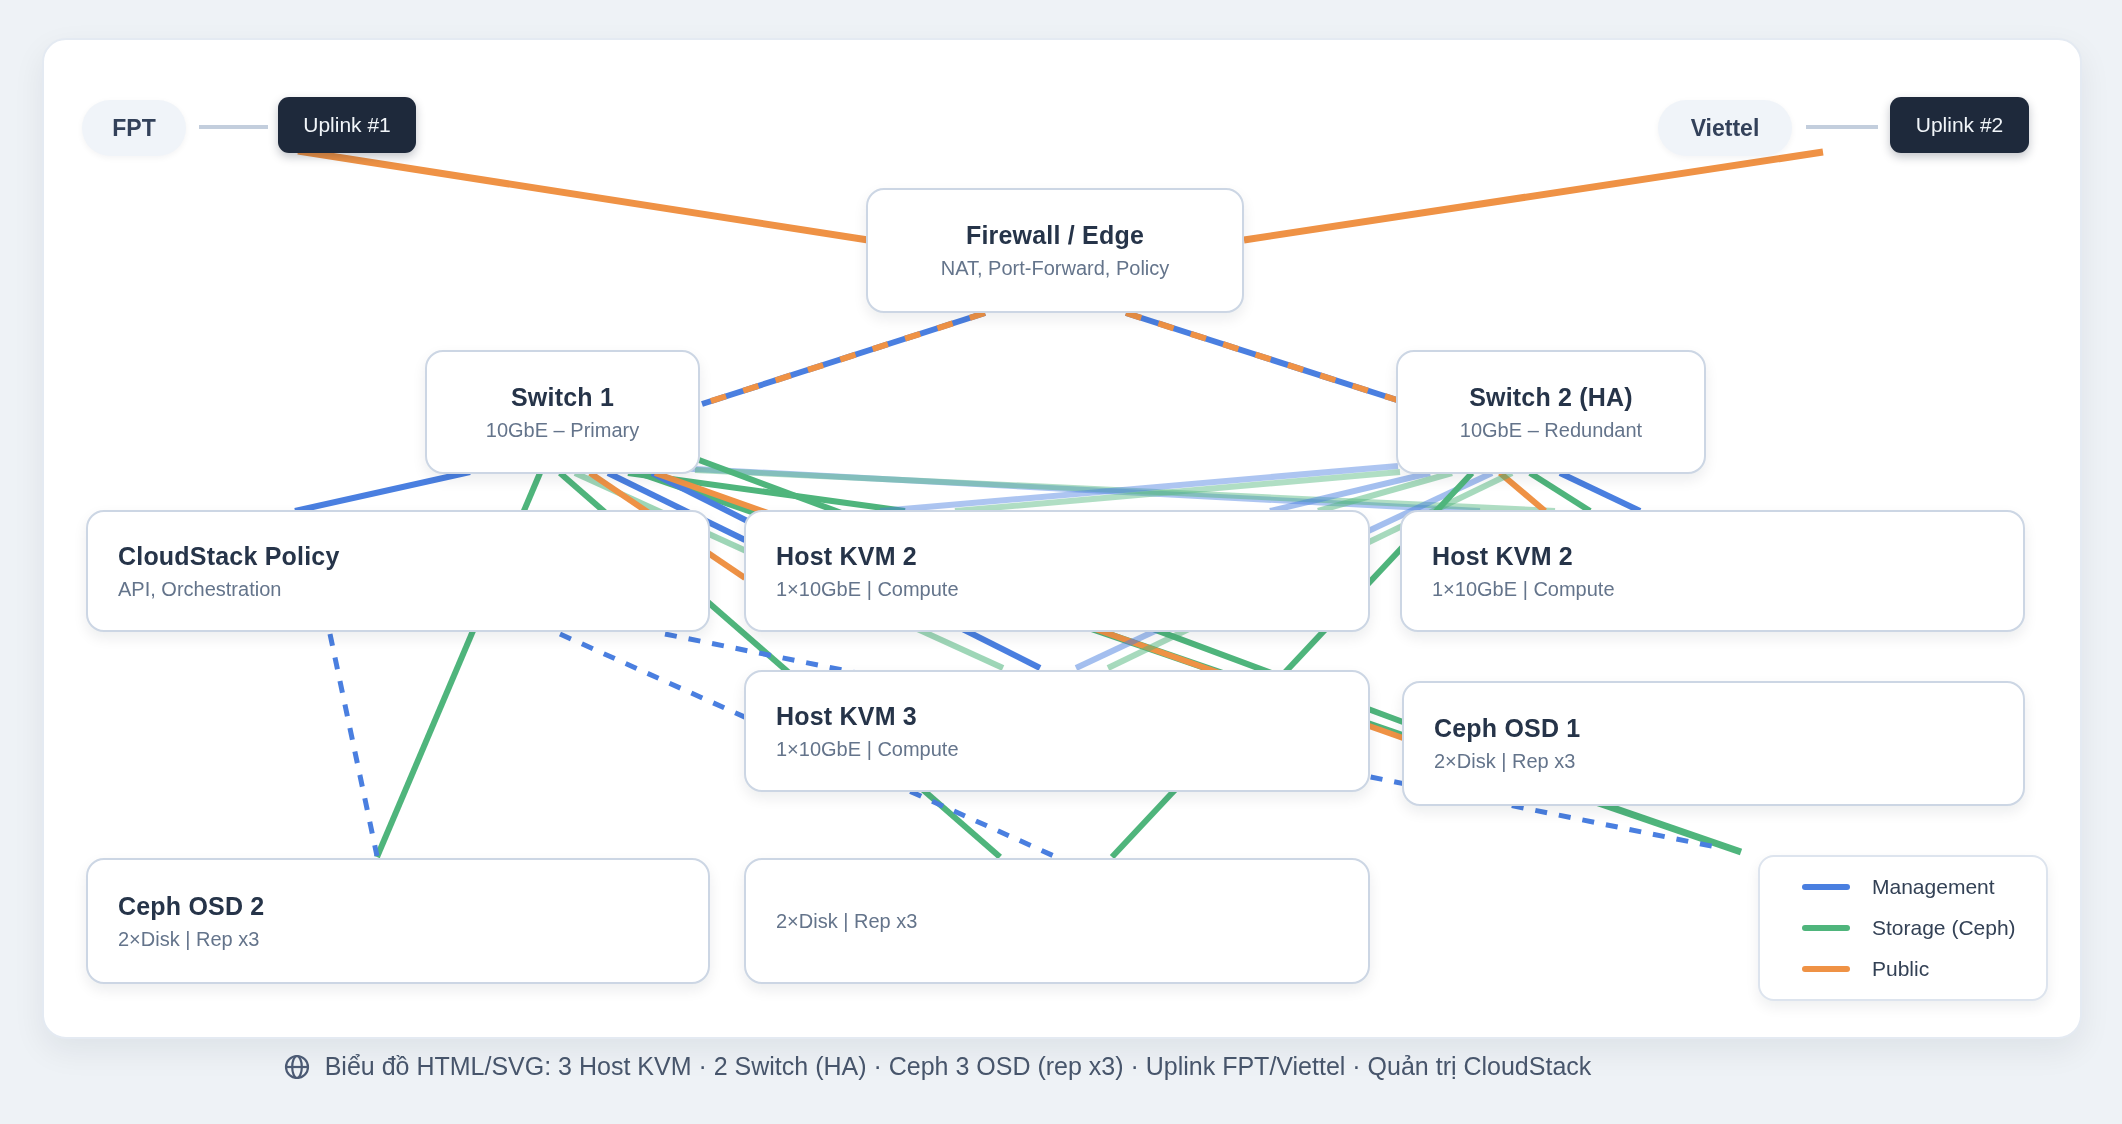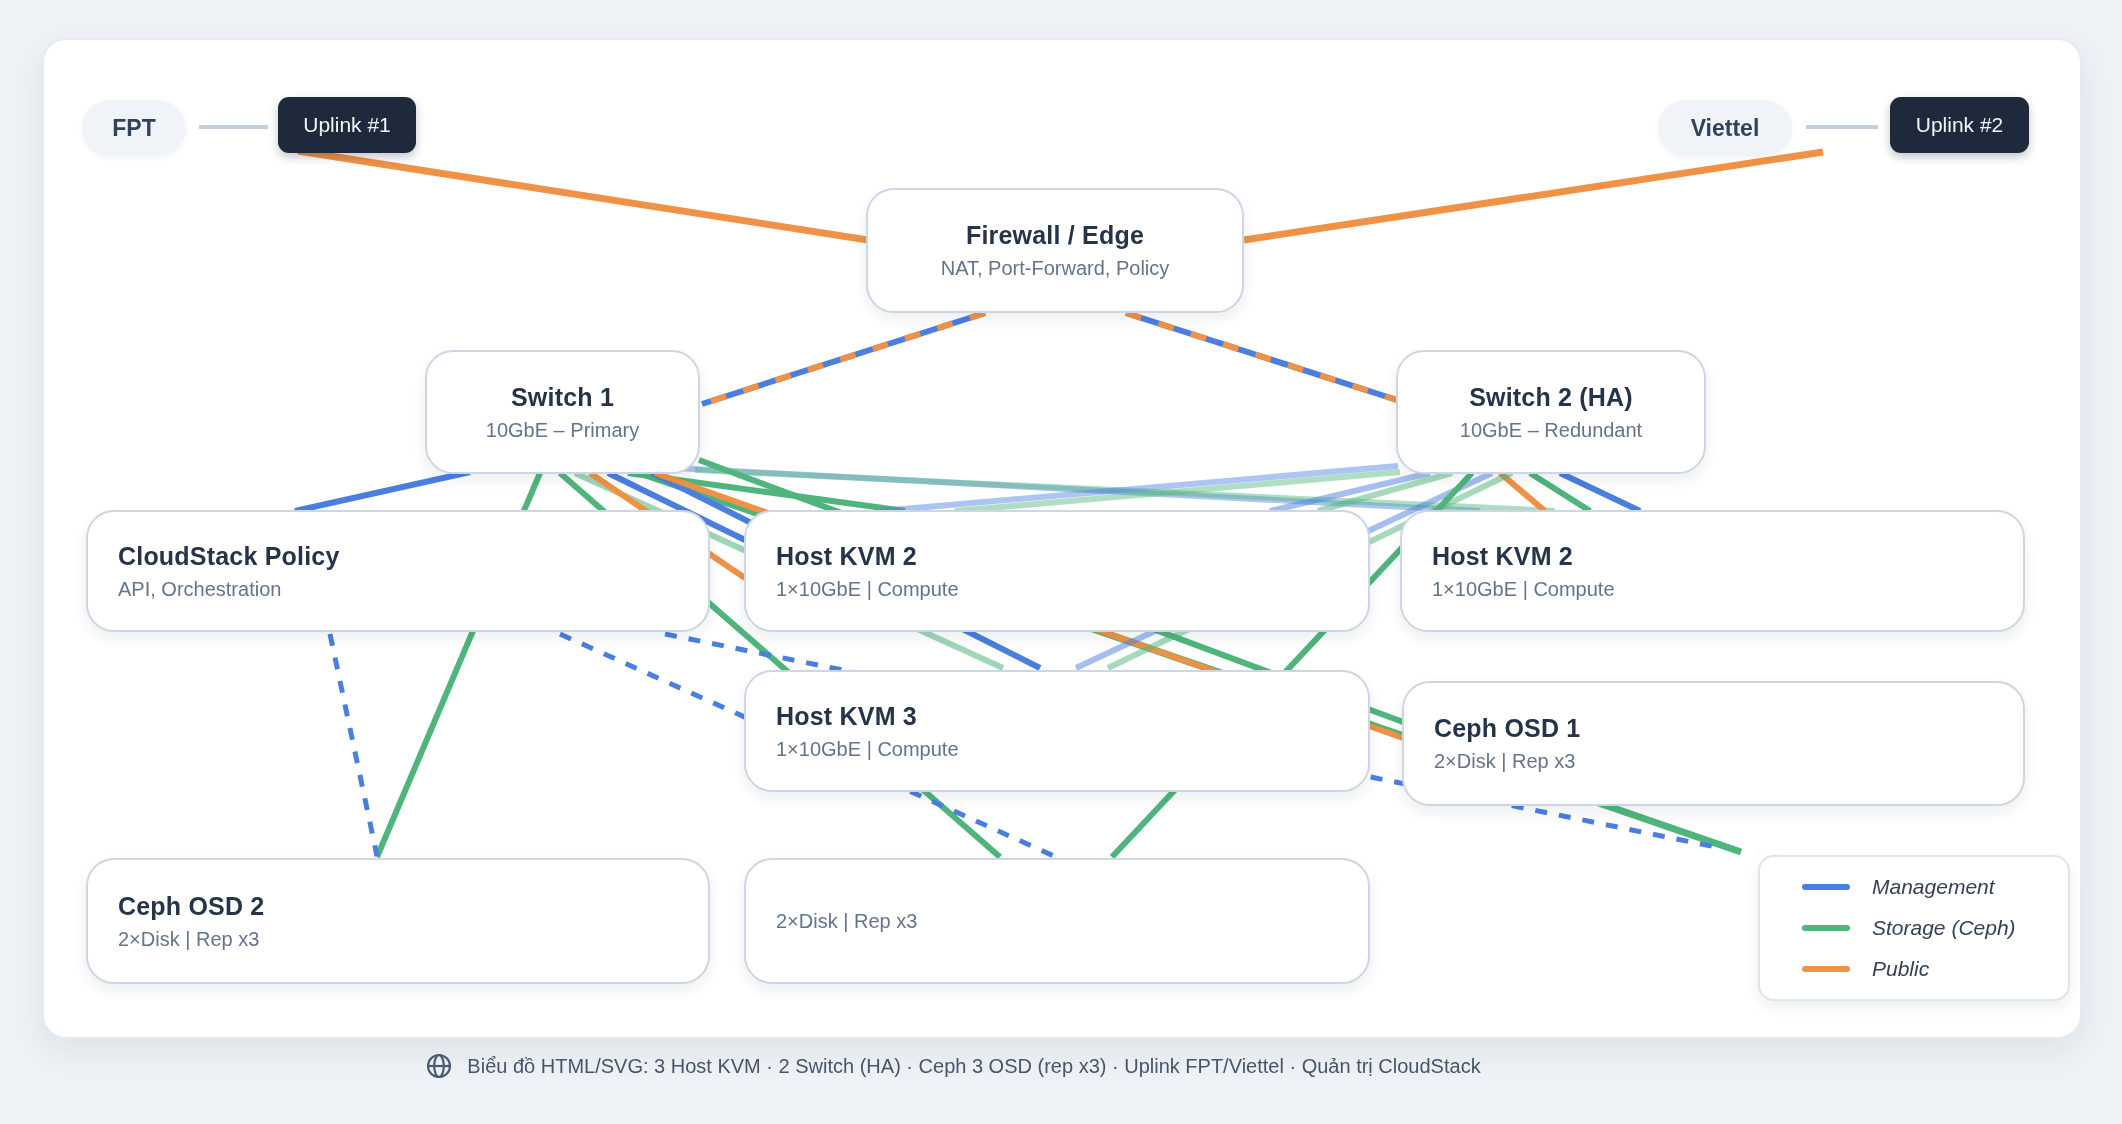--- a/index.html
+++ b/index.html
@@ -1,37 +1,37 @@
 <!DOCTYPE html>
 <html><head>
 <meta charset="utf-8">
 <style>
   html,body{margin:0;padding:0;background:#eef2f6;font-family:"Liberation Sans","DejaVu Sans",sans-serif;}
   #stage{position:relative;width:2122px;height:1124px;overflow:hidden;padding-left:9px;}
   #card{position:absolute;left:42px;top:38px;width:2036px;height:997px;background:#ffffff;
         border:2px solid #e4eaf2;border-radius:24px;box-shadow:0 12px 32px rgba(15,23,42,.07);z-index:0;}
   #wires{position:absolute;left:0;top:0;width:2122px;height:1124px;z-index:1;pointer-events:none;}
-  .node{position:absolute;z-index:2;background:#ffffff;border:2.5px solid #ccd6e4;border-radius:28px;
+  .node{position:absolute;z-index:2;background:#ffffff;border:2.5px solid #ccd6e4;border-radius:18px;
         box-shadow:0 6px 14px rgba(15,23,42,.08);display:flex;flex-direction:column;justify-content:center;
         gap:7px;padding:0 30px;box-sizing:border-box;}
   .node .t{font-size:25px;font-weight:700;color:#263449;letter-spacing:.2px;}
   .node .s{font-size:20px;color:#64748b;}
   .node.c{align-items:center;text-align:center;padding:0 10px;}
   .pill{position:absolute;z-index:2;background:#f0f4f9;border-radius:999px;display:flex;align-items:center;
         justify-content:center;font-size:23px;font-weight:600;color:#33415a;box-shadow:0 2px 6px rgba(15,23,42,.05);}
   .badge{position:absolute;z-index:2;background:#1e293b;border-radius:11px;display:flex;align-items:center;
         justify-content:center;font-size:21px;font-weight:500;color:#f1f5f9;box-shadow:0 4px 10px rgba(15,23,42,.25);}
-  #legend{position:absolute;z-index:2;left:1758px;top:855px;width:312px;height:146px;background:#ffffff;
+  #legend{position:absolute;z-index:2;left:1758px;top:855px;width:290px;height:146px;background:#ffffff;
         border:2px solid #dde4ee;border-radius:16px;box-shadow:0 6px 14px rgba(15,23,42,.07);
-        display:flex;flex-direction:column;justify-content:center;gap:17px;padding-left:42px;box-sizing:border-box;font-style:italic;}
+        display:flex;flex-direction:column;justify-content:center;gap:17px;padding-left:42px;box-sizing:border-box;}
   .lrow{display:flex;align-items:center;gap:22px;}
   .sw{width:48px;height:6px;border-radius:3px;background:#999;}
   .llabel{font-size:21px;color:#334155;}
-  #footer{position:absolute;z-index:2;left:16px;top:1052px;width:1874px;display:flex;align-items:center;
-        justify-content:center;gap:14px;color:#47556b;font-size:20px;}
+  #footer{position:absolute;z-index:2;left:0;top:1052px;width:1874px;display:flex;align-items:center;
+        justify-content:center;gap:14px;color:#47556b;font-size:25px;}
 </style>
 </head>
 <body>
 
 <div id="stage">
   <div id="card"></div>
 
   <svg id="wires" viewBox="0 0 2122 1124">
       <line x1="199" y1="127" x2="268" y2="127" stroke="#c3cedd" stroke-width="4"></line>
       <line x1="1806" y1="127" x2="1878" y2="127" stroke="#c3cedd" stroke-width="4"></line>

